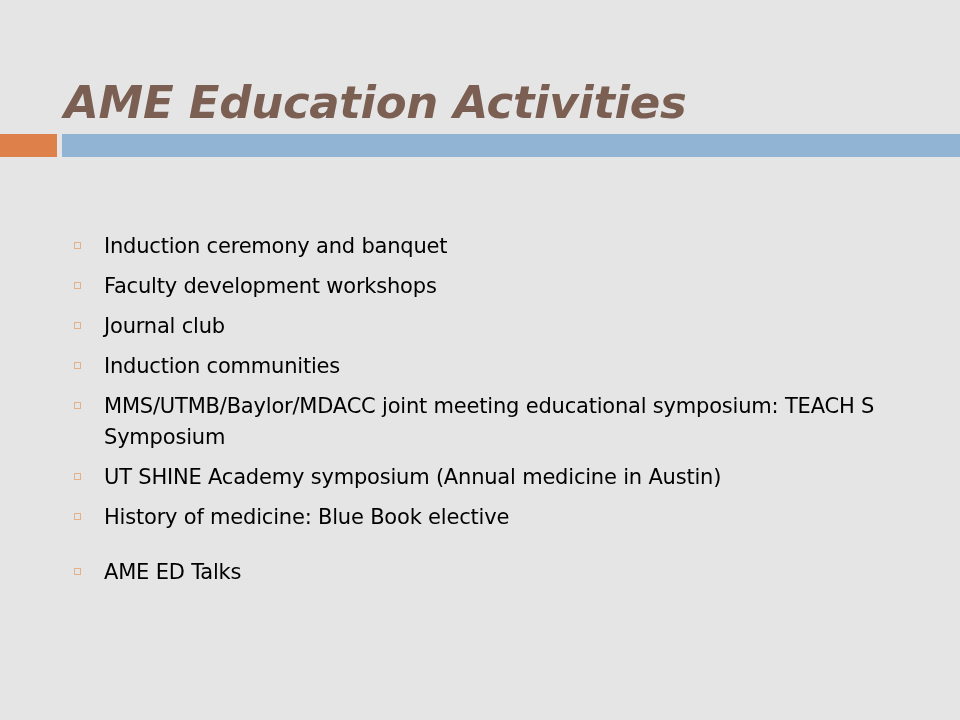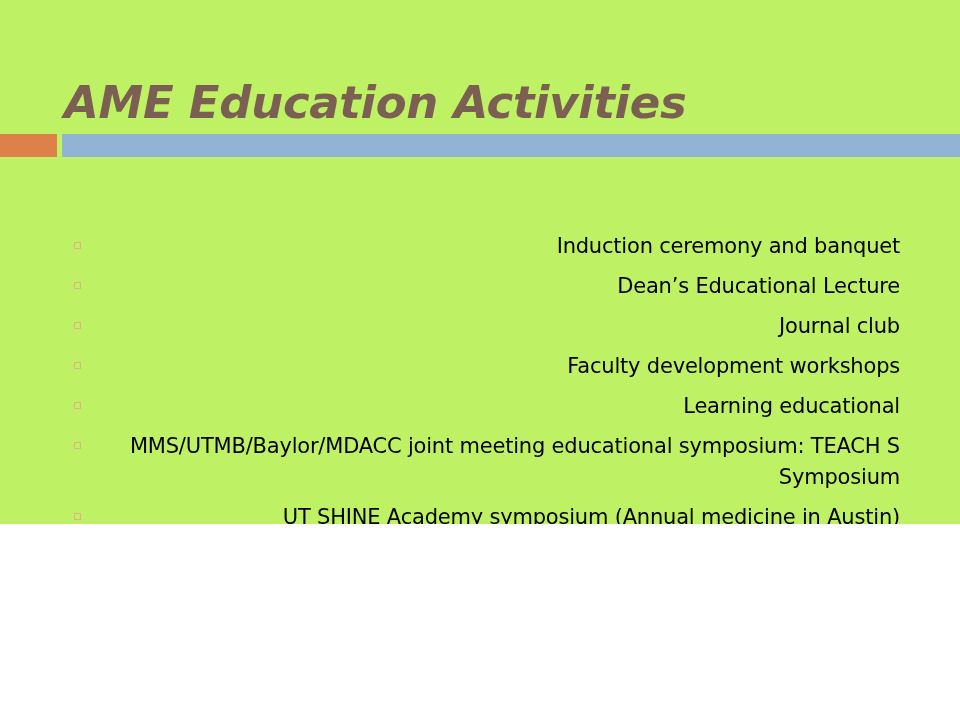--- a/index.html
+++ b/index.html
@@ -7,22 +7,22 @@
     margin: 0;
     padding: 0;
     background: #ffffff;
   }
   body {
     font-family: "Liberation Sans", sans-serif;
   }
   .slide {
     position: relative;
     width: 960px;
-    height: 524px;
-    background: #bef264;
+    height: 720px;
+    background: #e5e5e5;
     overflow: hidden;
   }
 
   
   .slide-title {
     position: absolute;
     left: 64px;
     top: 47px;
     width: 850px;
     font-family: "DejaVu Sans", "Liberation Sans", sans-serif;
@@ -89,21 +89,20 @@
     left: 4px;
     top: 11px;
     width: 7px;
     height: 7px;
     border: 1.5px solid #E3B08C;
     box-sizing: border-box;
     background: transparent;
   }
   .bullet-text {
     display: block;
-    text-align: right;
   }
 </style>
 </head>
 <body>
 
 <div class="slide">
 
   <h1 class="slide-title">AME Education Activities</h1>
 
   <div class="divider">
@@ -111,51 +110,51 @@
     <span class="bar-main"></span>
   </div>
 
   <ul class="bullet-list">
 
     <li class="bullet-item">
       <span class="bullet-marker"></span>
       <span class="bullet-text">Induction ceremony and banquet</span>
     </li>
 
+
     <li class="bullet-item">
       <span class="bullet-marker"></span>
-      <span class="bullet-text">Dean’s Educational Lecture</span>
+      <span class="bullet-text">Faculty development workshops</span>
     </li>
 
     <li class="bullet-item">
       <span class="bullet-marker"></span>
       <span class="bullet-text">Journal club</span>
     </li>
 
     <li class="bullet-item">
       <span class="bullet-marker"></span>
-      <span class="bullet-text">Faculty development workshops</span>
-    </li>
-
-    <li class="bullet-item">
-      <span class="bullet-marker"></span>
-      <span class="bullet-text">Learning educational</span>
+      <span class="bullet-text">Induction communities</span>
     </li>
 
     <li class="bullet-item">
       <span class="bullet-marker"></span>
       <span class="bullet-text">MMS/UTMB/Baylor/MDACC joint meeting educational symposium: TEACH S Symposium</span>
     </li>
 
     <li class="bullet-item">
       <span class="bullet-marker"></span>
       <span class="bullet-text">UT SHINE Academy symposium (Annual medicine in Austin)</span>
     </li>
 
 
+    <li class="bullet-item">
+      <span class="bullet-marker"></span>
+      <span class="bullet-text">History of medicine: Blue Book elective</span>
+    </li>
 
     <li class="bullet-item">
       <span class="bullet-marker"></span>
       <span class="bullet-text">AME ED Talks</span>
     </li>
 
   </ul>
 
 </div>
 

